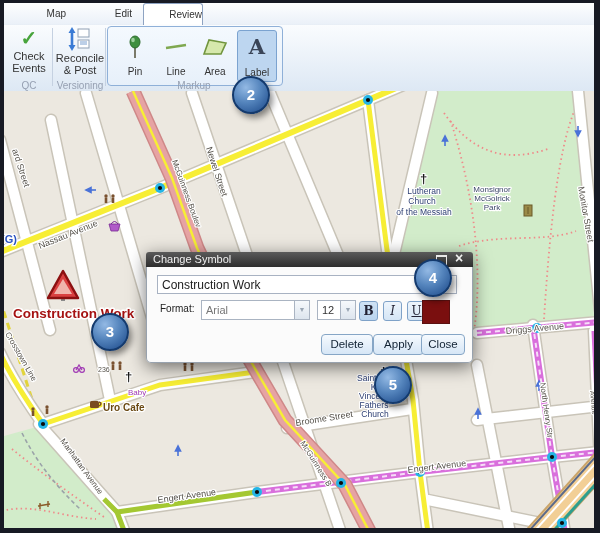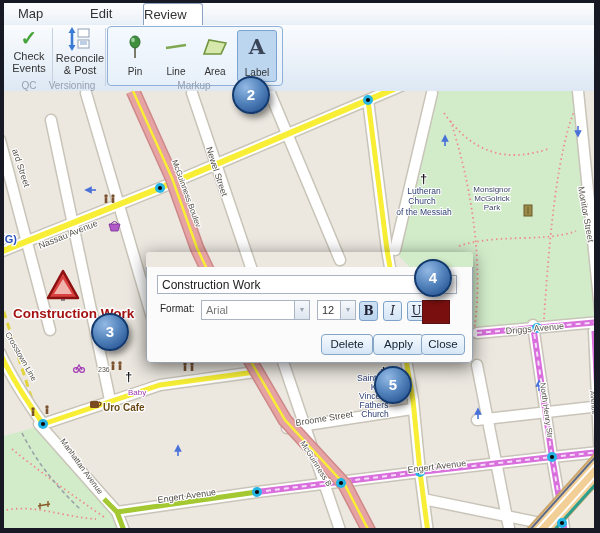--- a/index.html
+++ b/index.html
@@ -1,22 +1,22 @@
 <!DOCTYPE html>
 <html><head>
 <meta charset="utf-8">
 <style>
   html,body{margin:0;padding:0;}
   body{font-family:"Liberation Sans",sans-serif;}
   #stage{position:relative;width:600px;height:533px;background:#171a24;overflow:hidden;}
   
   #tabstrip{position:absolute;left:4px;top:3px;width:590px;height:22px;
     background:linear-gradient(#fdfeff,#eaf0f8);border-bottom:1px solid #9aabc6;}
-  .tab{position:absolute;top:0;height:21px;line-height:21px;font-size:13px;color:#333;
-    text-align:left;cursor:default;}
+  .tab{position:absolute;top:0;height:21px;line-height:21px;font-size:10px;color:#333;
+    text-align:right;cursor:default;}
   #tab-map{left:14px;width:48px;}
   #tab-edit{left:86px;width:42px;}
   #tab-review{left:139px;width:58px;background:#fff;border:1px solid #8fa;border:1px solid #8ea3c2;
     border-bottom:none;border-radius:3px 3px 0 0;top:0;height:21px;}
   #ribbon{position:absolute;left:4px;top:25px;width:590px;height:66px;
     background:linear-gradient(#fafcfe,#dde8f4);border-bottom:1px solid #aebed4;
     box-shadow:0 2px 3px rgba(40,50,70,0.18);}
   .rib-divider{position:absolute;top:3px;height:58px;width:1px;background:#c5d1e1;}
   .rib-btn{position:absolute;top:2px;text-align:center;font-size:11px;color:#333;line-height:11.5px;cursor:default;}
   .rib-icon{display:block;margin:0 auto 2px auto;}
@@ -102,21 +102,21 @@
         <rect x="10" y="13" width="11" height="8" fill="#fff" stroke="#8fa0b4"></rect>
         <line x1="12" y1="15" x2="19" y2="15" stroke="#7aa0d0" stroke-width="1"></line>
         <line x1="12" y1="17" x2="19" y2="17" stroke="#7aa0d0" stroke-width="1"></line>
         <line x1="4" y1="5" x2="4" y2="19" stroke="#3a7bd5" stroke-width="2.6"></line>
         <polygon points="4,0 0.5,6 7.5,6" fill="#3a7bd5"></polygon>
         <polygon points="4,24 0.5,18 7.5,18" fill="#3a7bd5"></polygon>
       </svg>
       <span>Reconcile</span><br>
       <span>&amp; Post</span>
     </div>
-    <div class="grouplabel" style="left:42px;width:52px;">Versioning</div>
+    <div class="grouplabel" style="left:50px;width:52px;">Versioning</div>
     <div class="rib-divider" style="left:101px;"></div>
 
     <div id="markup-box">
       <div class="mk-btn" style="left:49px;">
         <svg class="rib-icon" width="26" height="28">
           <line x1="3" y1="14" x2="23" y2="11" stroke="#7fa850" stroke-width="2.4"></line>
         </svg>
         <span class="cap">Line</span>
       </div>
       <div class="mk-btn" style="left:8px;">
@@ -368,20 +368,25 @@
     <text class="ml" transform="translate(154,412) rotate(-8)">Engert Avenue</text>
     <text class="ml" transform="translate(404,382) rotate(-7)">Engert Avenue</text>
     <text class="ml" transform="translate(502,243) rotate(-5)">Driggs Avenue</text>
     <text class="ml ml8" transform="translate(536,292) rotate(82)">North Henry Str</text>
     <text class="ml ml8" transform="translate(56,350) rotate(54)">Manhattan Avenue</text>
     <text class="ml ml7" transform="translate(586,300) rotate(85)">Avenue</text>
     <text class="mred" x="9" y="227">Construction Work</text>
   </svg>
 
   <div id="dialog">
+    <div id="dlg-title">
+      <span>Change Symbol</span>
+      <span id="dlg-max"></span>
+      <span id="dlg-close">×</span>
+    </div>
     <div id="dlg-body">
       <input id="dlg-input" type="text" value="Construction Work" style="">
       <span id="fmt-label">Format:</span>
       <div class="combo" style="left:54px;width:109px;">Arial</div>
       <div class="combo-arrow" style="left:147px;">▼</div>
       <div class="combo" style="left:170px;width:24px;color:#333;">12</div>
       <div class="combo-arrow" style="left:193px;">▼</div>
       <div class="biu" id="btn-bold" style="left:212px;">B</div>
       <div class="biu" id="btn-italic" style="left:236px;">I</div>
       <div class="biu" id="btn-under" style="left:260px;">U</div>

